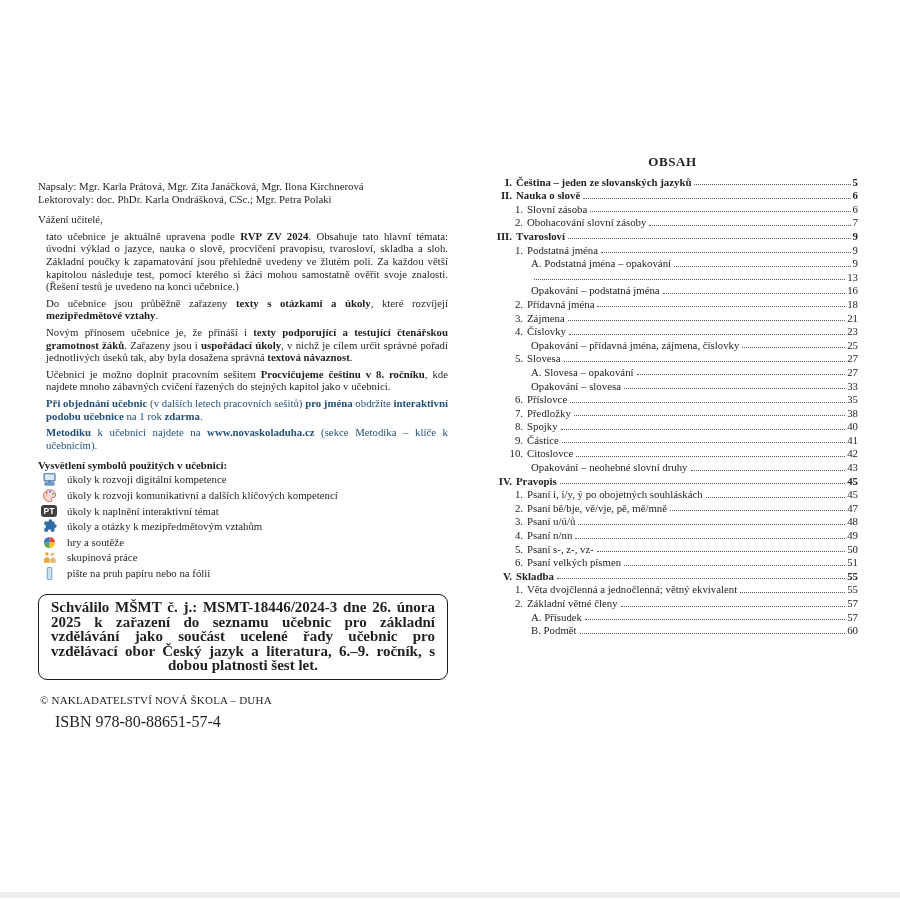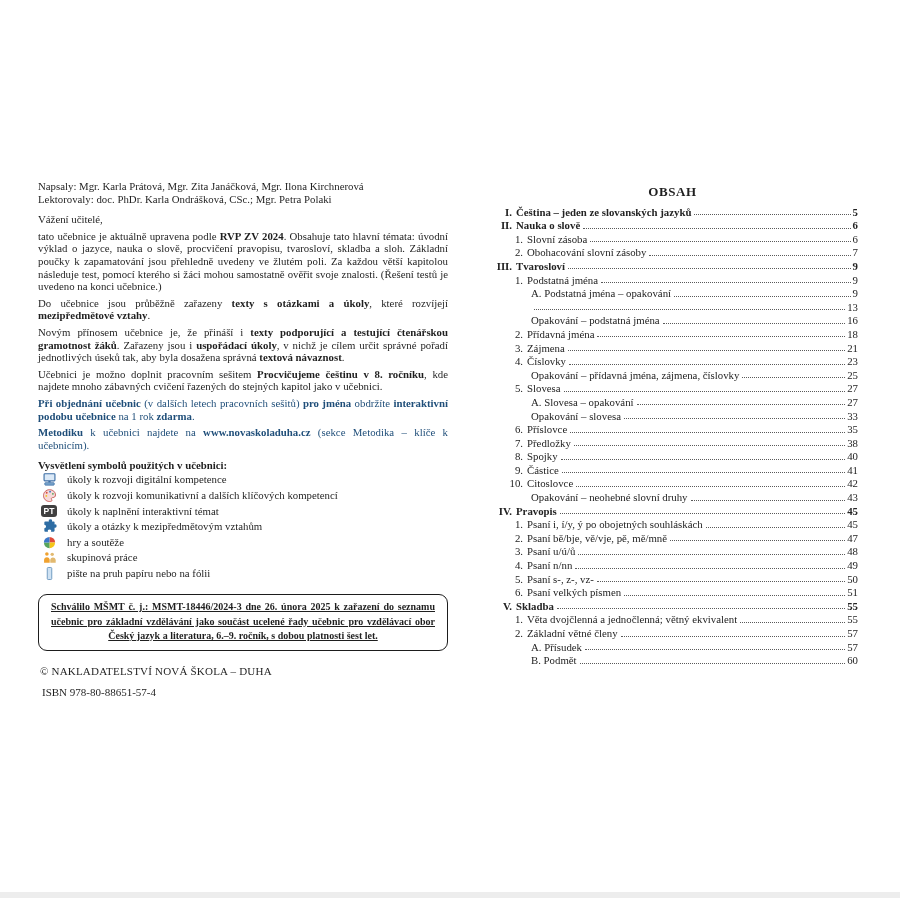--- a/index.html
+++ b/index.html
@@ -3,36 +3,36 @@
 <meta charset="utf-8">
 <style>
   html,body{margin:0;padding:0;width:900px;height:900px;background:#ffffff;overflow:hidden;}
   body{font-family:"Liberation Serif","DejaVu Serif",serif;color:#1f1f1f;position:relative;}
   .sheet{position:absolute;inset:0;background:#ffffff;}
 
   
   .lpage{position:absolute;left:38px;top:180px;width:410px;font-size:10.8px;line-height:12.6px;}
   .credit-line{white-space:nowrap;}
   .salut{margin:8px 0 0 0;}
-  .para{margin:4px 0 0 0;text-align:justify;}
+  .para{margin:4px 0 0 8px;text-align:justify;}
   .para.blue{color:#1f4e79;}
   .b{font-weight:700;}
   .symhead{margin:8px 0 0 0;font-weight:700;}
   .symrow{display:flex;align-items:center;height:15.6px;padding-left:2px;}
   .symicon{width:18px;height:15px;display:flex;align-items:center;justify-content:center;margin-right:9px;flex:none;}
   .symicon svg{width:15px;height:15px;display:block;}
   .pt-badge{display:inline-block;background:#404040;color:#fff;font-family:"Liberation Sans","DejaVu Sans",sans-serif;font-size:8.5px;font-weight:700;line-height:1;padding:2px 2.5px;border-radius:3px;}
   .ijp{font-weight:700;font-size:10.8px;letter-spacing:.2px;}
   .approval{margin-top:13px;border:1.6px solid #1d1d1d;border-radius:9px;padding:5px 12px 6px;
-            font-weight:700;font-size:10px;line-height:14.6px;text-align:justify;text-align-last:center;text-decoration:underline;}
+            font-weight:700;font-size:15px;line-height:14.6px;text-align:justify;text-align-last:center;}
   .copyright{margin:14px 0 0 2px;font-size:11px;letter-spacing:.2px;}
-  .isbn{margin:9px 0 0 4px;font-size:11px;}
+  .isbn{margin:9px 0 0 17px;font-size:16px;}
 
   
-  .rpage{position:absolute;left:487px;top:184px;width:371px;}
+  .rpage{position:absolute;left:487px;top:154px;width:371px;}
   .toc-title{margin:0 0 5px 0;font-size:13px;line-height:15px;font-weight:700;text-align:center;letter-spacing:.6px;}
   .trow{display:flex;align-items:flex-end;height:13.6px;font-size:10.8px;color:#232323;}
   .trow.bold{font-weight:700;}
   .num{display:inline-block;text-align:right;margin-right:4px;flex:none;}
   .lvl0 .num{width:25px;}
   .lvl1 .num{width:36px;}
   .lvl2{padding-left:44px;}
   .ttxt{white-space:nowrap;}
   .lead{flex:1;border-bottom:1.4px dotted #5a5a5a;margin:0 2px 2.5px 3px;min-width:8px;}
   .tpg{text-align:right;flex:none;}

